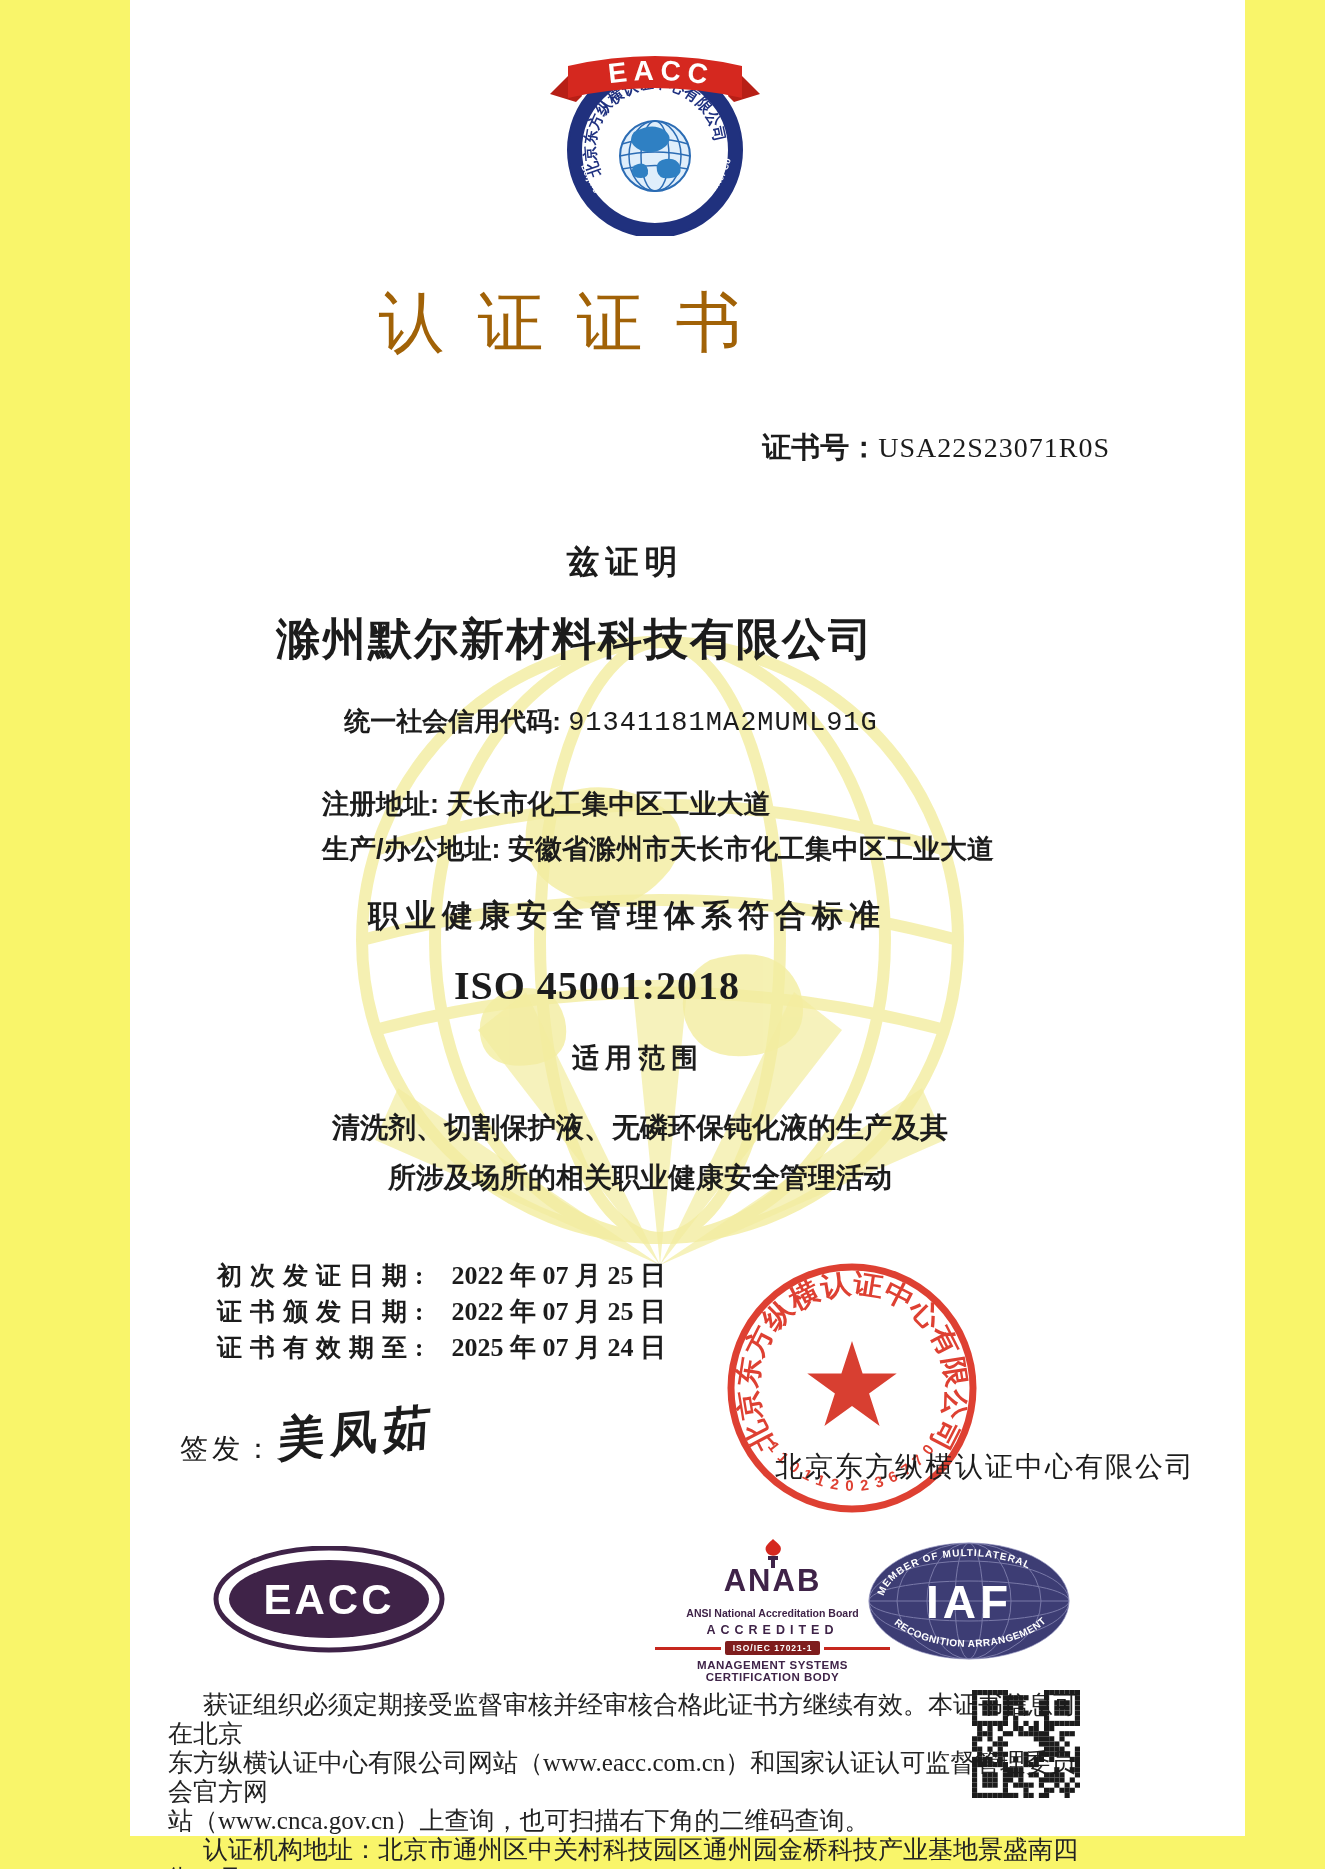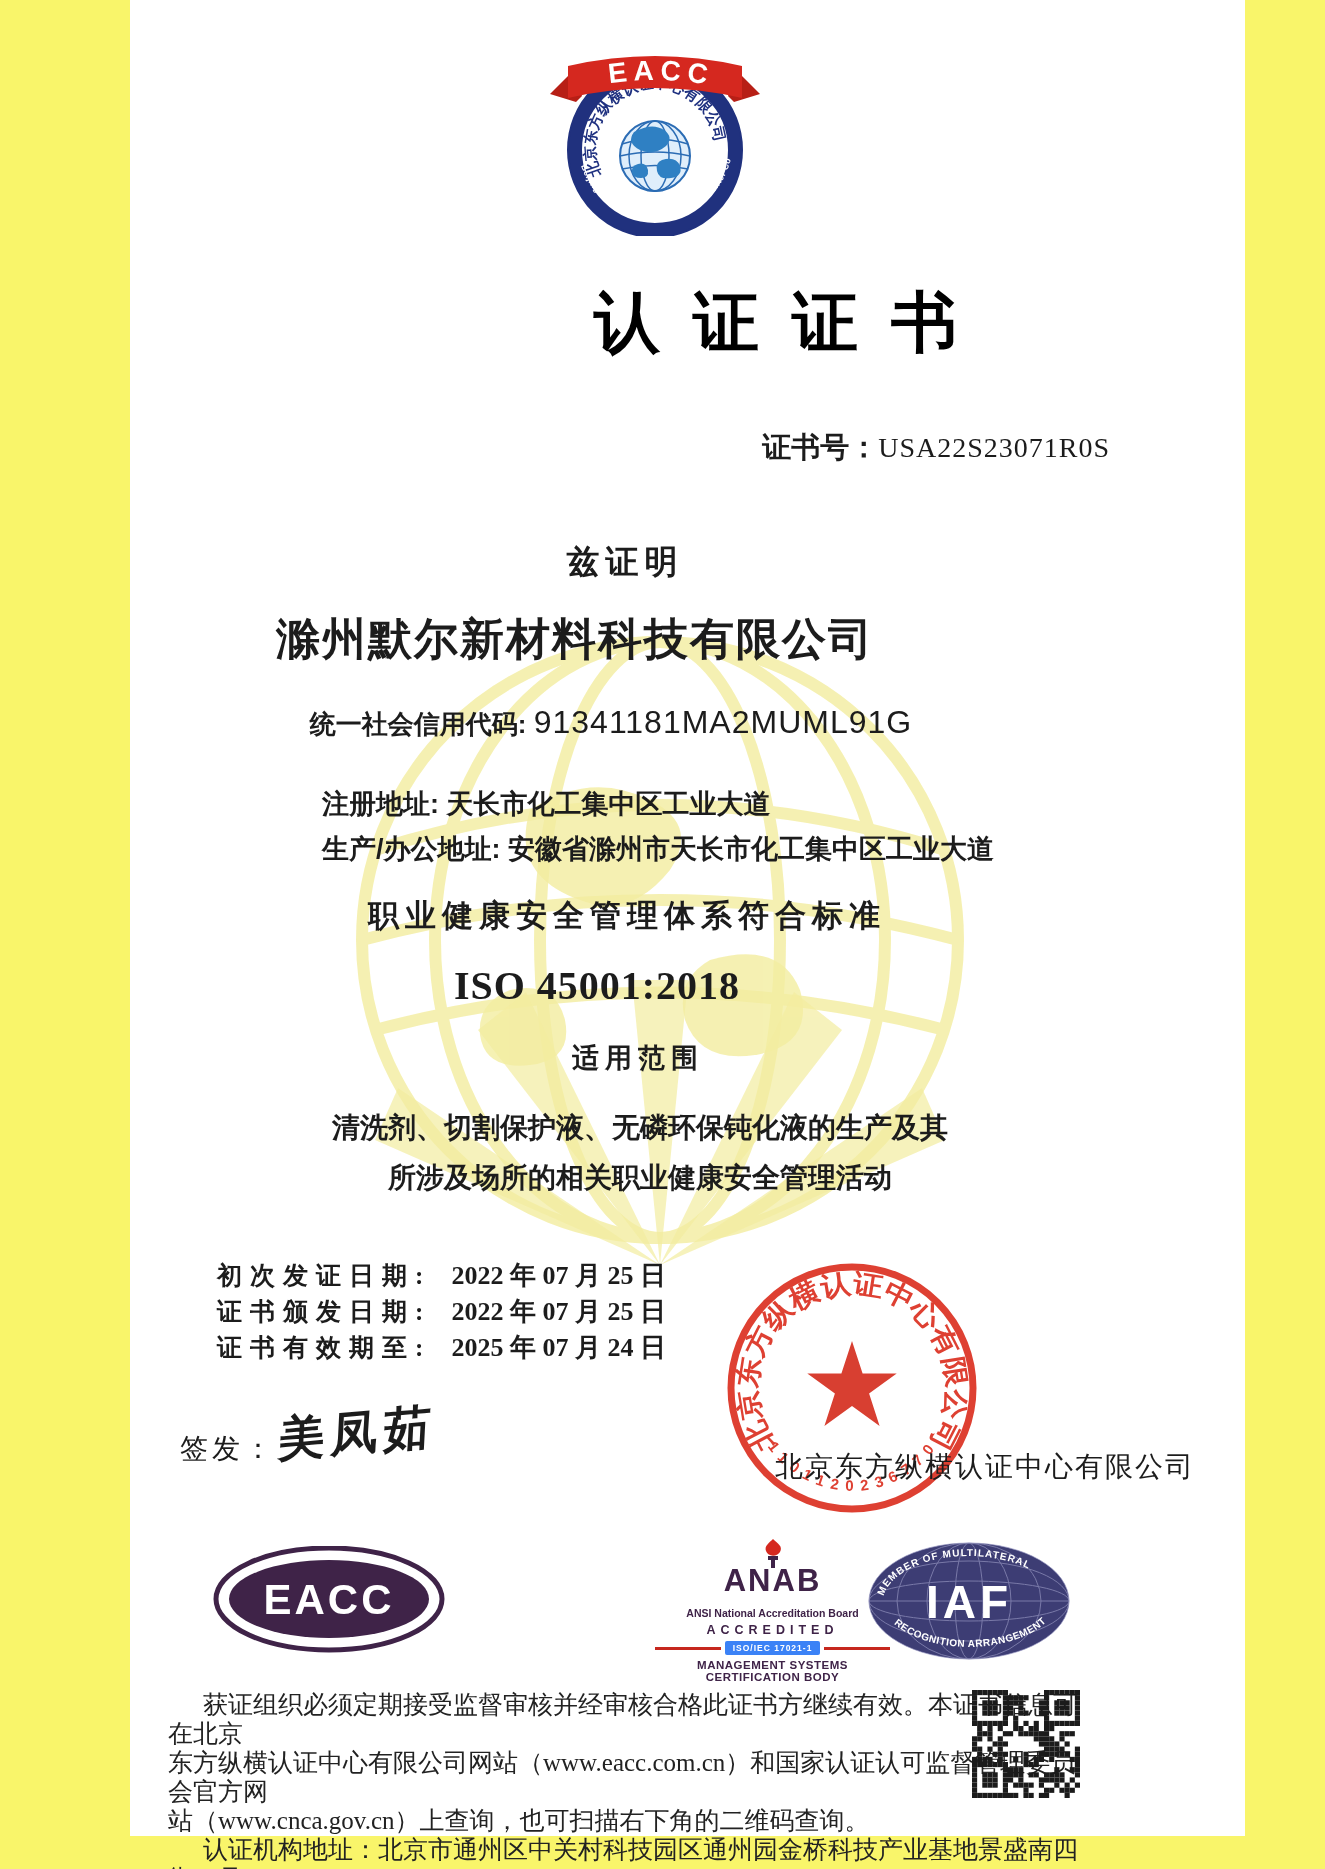--- a/index.html
+++ b/index.html
@@ -7,31 +7,31 @@
         font-family:"Liberation Sans","DejaVu Sans",sans-serif;color:#1c1c1c;}
   .sheet{position:absolute;left:130px;top:0;width:1115px;height:1836px;background:#ffffff;}
   .abs{position:absolute;}
   .serif{font-family:"Liberation Serif","DejaVu Serif",serif;}
   .center{text-align:center;}
   
   .wm{position:absolute;left:150px;top:560px;z-index:0;}
   
   .logo{left:420px;top:36px;z-index:2;}
   
-  .title{left:0;top:290px;width:860px;font-size:66px;line-height:1;font-weight:bold;
-         color:#000000;letter-spacing:0.50em;text-indent:0.50em;z-index:1;
-         font-family:"Liberation Serif","DejaVu Serif",serif;text-align:right;}
+  .title{left:0;top:290px;width:860px;font-size:66px;line-height:1;font-weight:normal;
+         color:#a16207;letter-spacing:0.50em;text-indent:0.50em;z-index:1;
+         font-family:"Liberation Serif","DejaVu Serif",serif;}
   .certno{left:0;top:428px;width:980px;text-align:right;font-size:29px;z-index:1;}
   .certno .lbl{font-weight:bold;}
   .certno .val{font-family:"Liberation Serif","DejaVu Serif",serif;font-size:28px;letter-spacing:1px;}
   .attest{left:0;top:540px;width:990px;font-size:33px;font-weight:bold;letter-spacing:6px;z-index:1;}
   .company{left:0;top:610px;width:890px;font-size:44px;font-weight:900;letter-spacing:2px;z-index:1;}
   .codeline{left:0;top:704px;width:962px;font-size:26px;z-index:1;}
   .codeline .lbl{font-weight:bold;font-size:26px;}
-  .codeline .val{font-family:Liberation Sans, sans-serif;font-size:32px;letter-spacing:1px;}
+  .codeline .val{font-family:Liberation Mono, monospace;font-size:27px;letter-spacing:1px;}
   .addr{left:192px;top:782px;font-size:27px;font-weight:bold;line-height:45px;z-index:1;}
   .sysline{left:0;top:895px;width:994px;font-size:31px;font-weight:bold;letter-spacing:6px;z-index:1;}
   .iso{left:0;top:962px;width:934px;font-size:40px;font-weight:600;letter-spacing:1px;z-index:1;}
   .scopelbl{left:0;top:1040px;width:982px;font-size:27px;font-weight:bold;letter-spacing:6px;z-index:1;padding-left:17px;}
   .scope{left:0;top:1103px;width:1020px;font-size:28px;font-weight:bold;line-height:50px;z-index:1;}
   .dates{left:87px;top:1258px;z-index:1;}
   .drow{height:36px;line-height:36px;white-space:nowrap;}
   .dlabel{display:inline-block;width:230px;font-family:"Liberation Serif","DejaVu Serif",serif;
           font-size:25px;letter-spacing:8px;font-weight:600;}
   .dval{font-family:"Liberation Serif","DejaVu Serif",serif;font-size:26px;font-weight:600;}
@@ -43,21 +43,21 @@
             font-family:"Liberation Serif","DejaVu Serif",serif;}
   
   .eaccsvg{left:80px;top:1546px;z-index:1;}
   .anab{left:525px;top:1538px;width:235px;text-align:center;z-index:1;color:#3f2348;}
   .anab .torch{height:30px;}
   .anab .name{font-size:31px;font-weight:900;letter-spacing:2px;line-height:26px;}
   .anab .board{font-size:10.5px;font-weight:bold;margin-top:13px;}
   .anab .accredited{font-size:12.5px;font-weight:bold;letter-spacing:5px;margin-top:4px;}
   .anab .band{display:flex;align-items:center;gap:4px;margin-top:4px;}
   .anab .band .line{flex:1;height:3px;background:#c6281e;}
-  .anab .band .tag{background:#3b82f6;color:#fff;font-size:8.5px;font-weight:bold;
+  .anab .band .tag{background:#7f1d1d;color:#fff;font-size:8.5px;font-weight:bold;
                    padding:2px 8px;border-radius:2px;letter-spacing:1px;}
   .anab .msys{font-size:11.5px;font-weight:bold;margin-top:4px;letter-spacing:0.5px;}
   .iafsvg{left:733px;top:1540px;z-index:1;}
   
   .footer{left:38px;top:1690px;width:930px;font-size:25px;line-height:29px;z-index:1;
           font-family:"Liberation Serif","DejaVu Serif",serif;color:#222;}
   .footer .indent{text-indent:1.4em;}
   .qrsvg{left:842px;top:1690px;z-index:1;}
 </style>
 </head>

